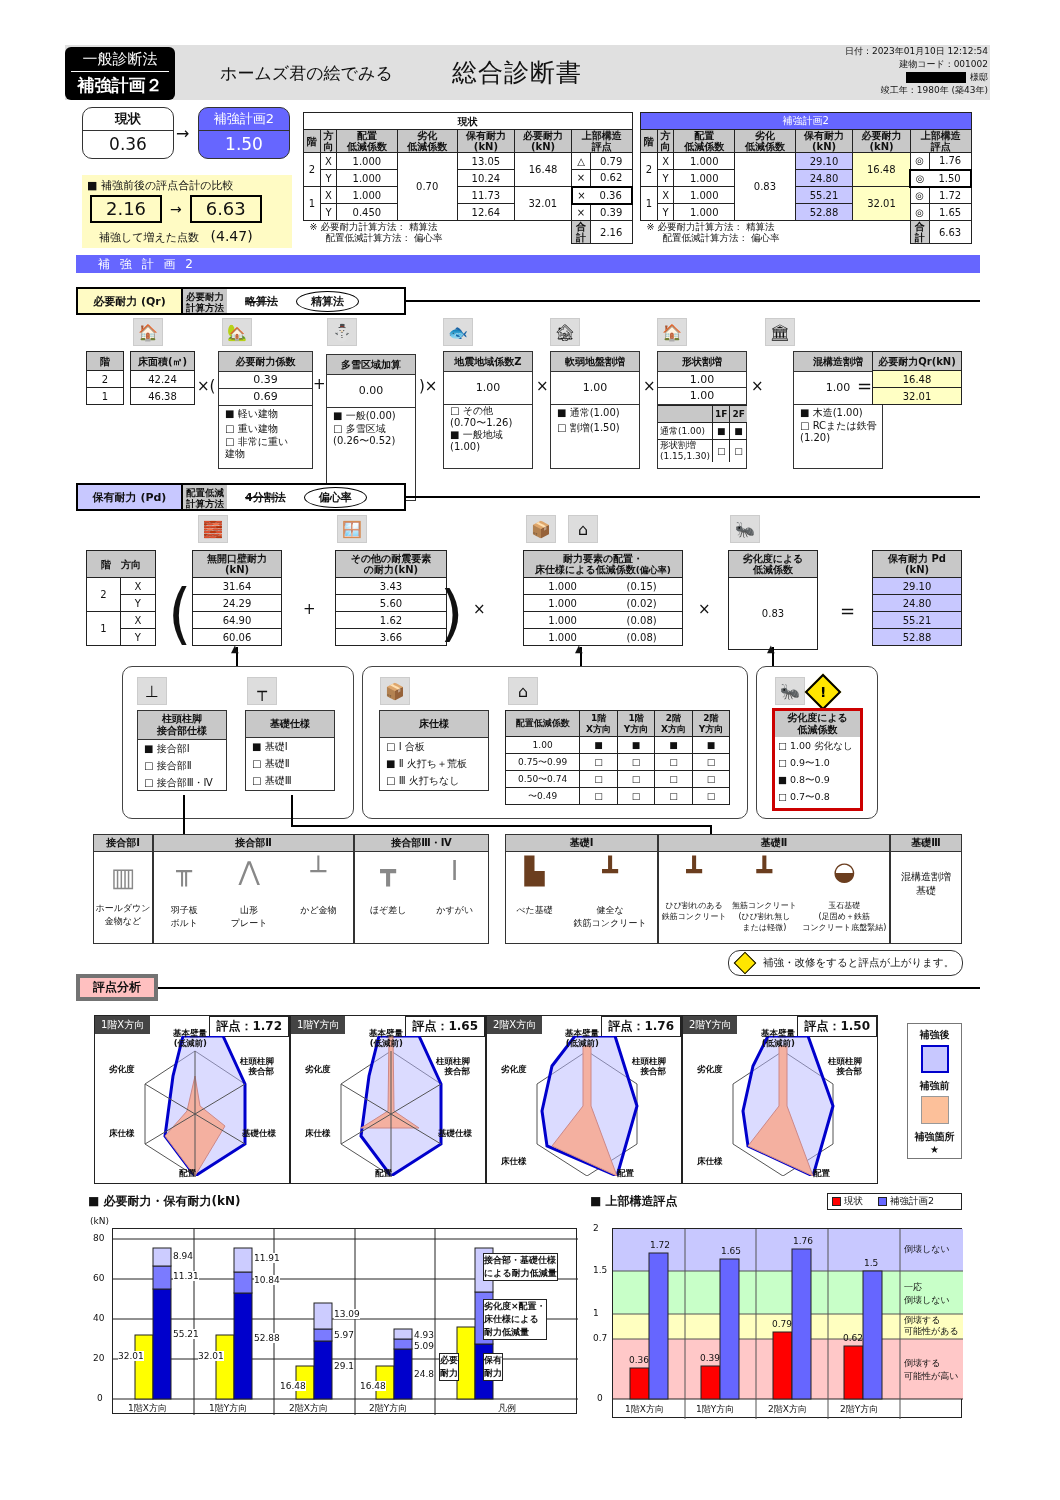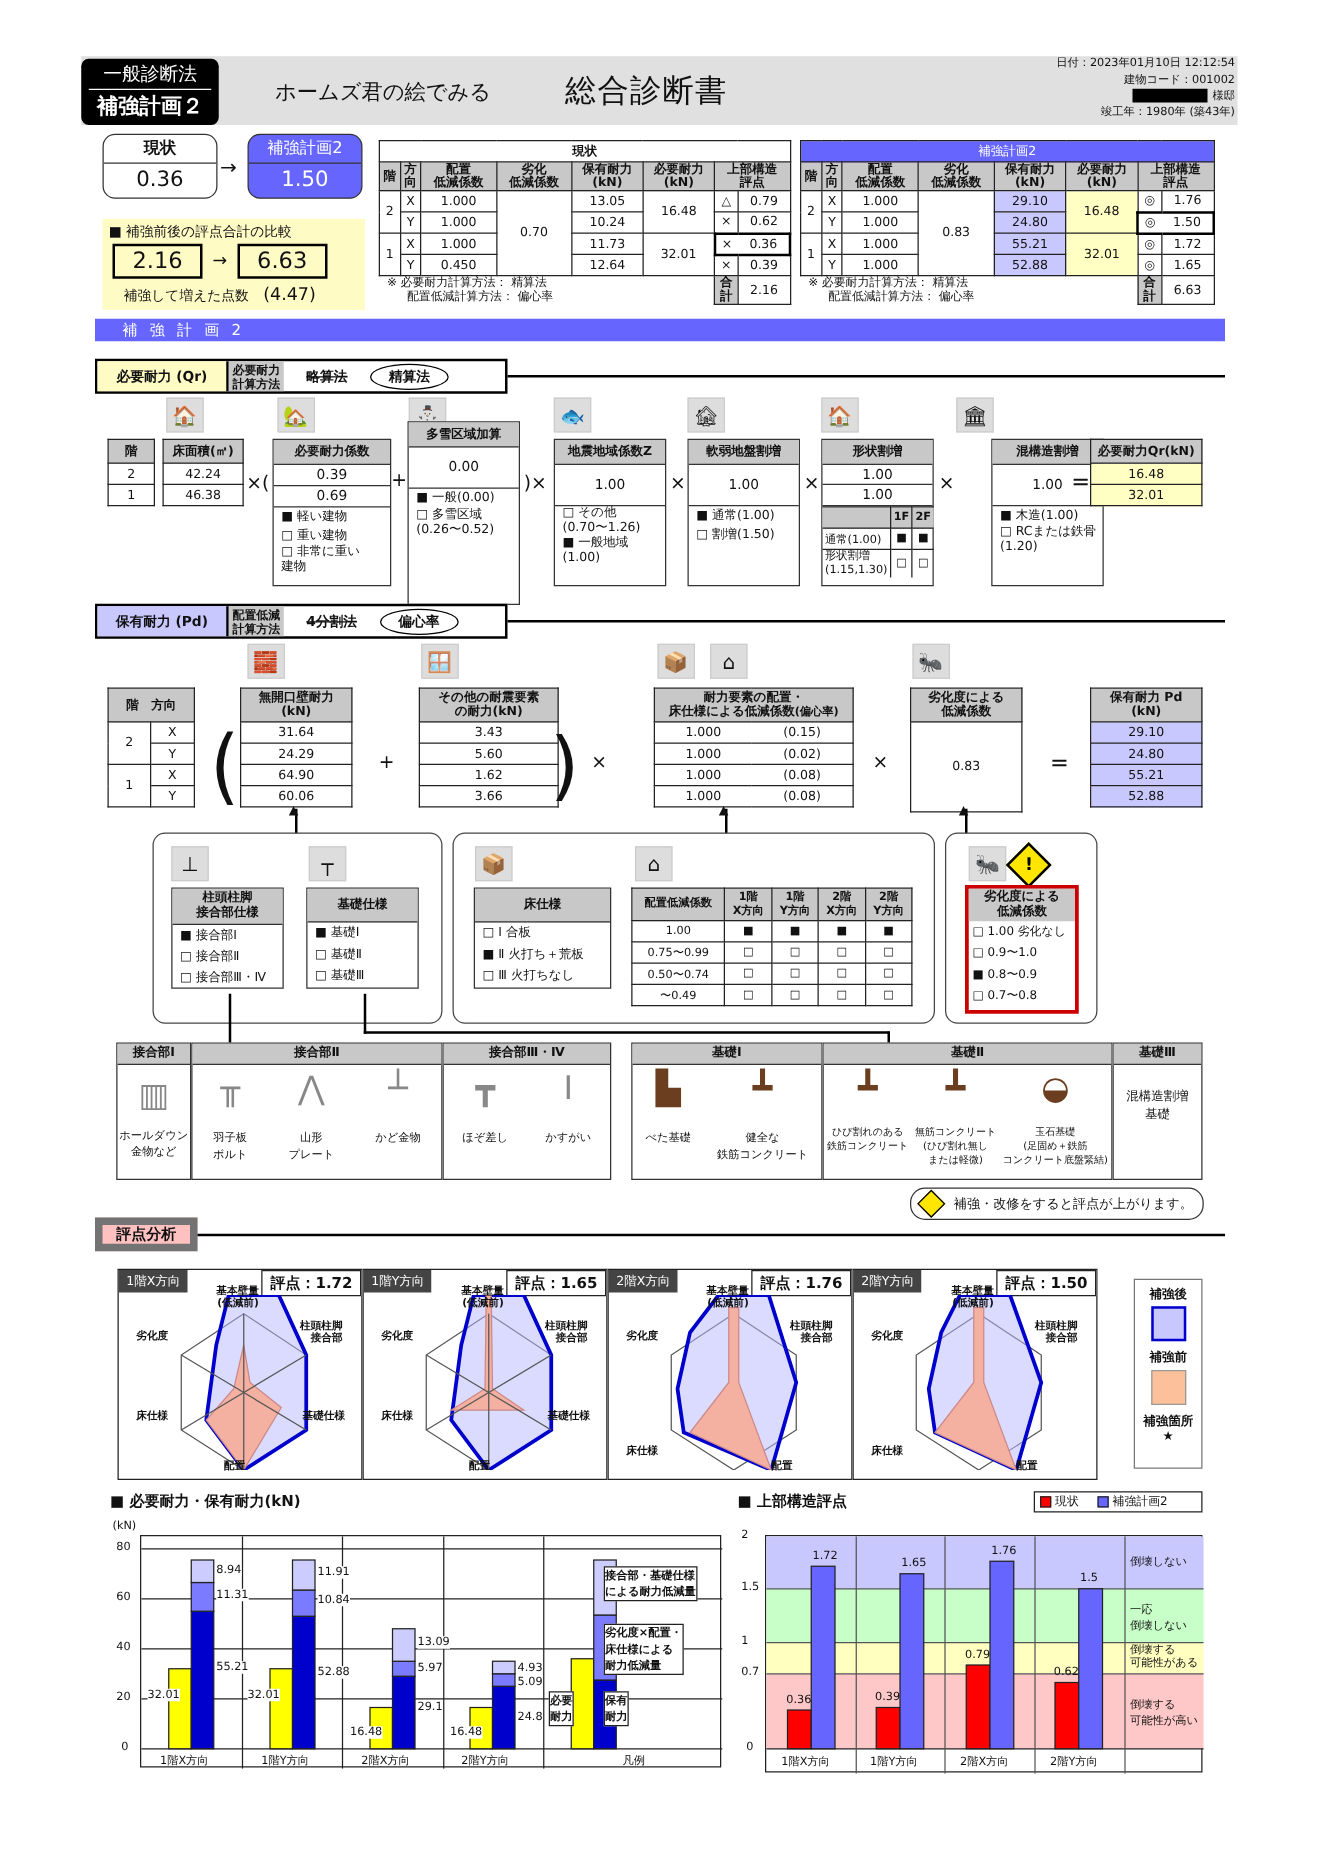--- a/index.html
+++ b/index.html
@@ -246,21 +246,21 @@
 <div class="abs box" style="left:218px;top:351px;width:95px;height:118px">
   <div class="bh" style="line-height:19px">必要耐力係数</div>
   <div style="text-align:center;border-bottom:1px solid #333;line-height:16px">0.39</div>
   <div style="text-align:center;border-bottom:1px solid #333;line-height:16px">0.69</div>
   <div class="ck"><span>■</span> <span>軽い建物</span></div>
   <div class="ck"><span>□</span> <span>重い建物</span></div>
   <div class="ck" style="white-space:pre-line;line-height:12px"><span>□</span> <span>非常に重い
 建物</span></div>
 </div>
 <div class="abs op" style="left:313px;top:375px">+</div>
-<div class="abs box" style="left:326px;top:337px;width:90px;height:147px">
+<div class="abs box" style="left:326px;top:354px;width:90px;height:147px">
   <div class="bh" style="line-height:19px">多雪区域加算</div>
   <div style="text-align:center;border-bottom:1px solid #333;line-height:32px">0.00</div>
   <div class="ck"><span>■</span> <span>一般(0.00)</span></div>
   <div class="ck" style="white-space:pre-line;line-height:12px"><span>□</span> <span>多雪区域
 (0.26〜0.52)</span></div>
 </div>
 <div class="abs op" style="left:419px;top:377px"><span>)</span><span>×</span></div>
 <div class="abs box" style="left:443px;top:351px;width:90px;height:118px">
   <div class="bh" style="line-height:19px">地震地域係数Z</div>
   <div style="text-align:center;border-bottom:1px solid #333;line-height:32px">1.00</div>
@@ -636,21 +636,21 @@
   <div class="ih">基礎Ⅲ</div>
   <div style="text-align:center;white-space:pre-line;font-size:10px;padding-top:18px">混構造割増
 基礎</div>
 </div>
 
 <div class="abs" style="left:728px;top:950px;width:235px;height:26px;border:1px solid #333;border-radius:12px;display:flex;align-items:center;padding-left:34px;font-size:10.5px;background:#fff">
   <span class="abs" style="left:8px;top:4px;width:16px;height:16px;background:#ffe600;border:1.5px solid #000;transform:rotate(45deg)"></span>
   <span>補強・改修をすると評点が上がります。</span>
 </div>
 
-<div class="abs" style="left:76px;top:974px;width:82px;height:27px;border:6px solid #737373;background:#ffc0c0;font-weight:bold;font-size:12px;display:flex;align-items:center;justify-content:center">評点分析</div>
+<div class="abs" style="left:76px;top:974px;width:82px;height:27px;border:4px solid #737373;background:#ffc0c0;font-weight:bold;font-size:12px;display:flex;align-items:center;justify-content:center">評点分析</div>
 <div class="abs hline" style="left:158px;top:987px;width:822px"></div>
 
 <div class="abs radar" style="left:94px;top:1015px;width:196px;height:169px">
   <span class="rt">1階X方向</span><span class="rs">評点：1.72</span>
   <svg class="abs" style="left:40px;top:20px" width="120" height="140" viewBox="0 0 120 140">
     <polygon points="60,15 110,48 110,108 60,140 10,108 10,48" fill="none" stroke="#555"></polygon>
     <polygon points="48,0 88,0 110,48 110,108 60,140 30,100 38,40" fill="#b8b8ff" fill-opacity="0.5" stroke="#0000cc" stroke-width="3"></polygon>
     <polygon points="60,40 65,70 90,90 60,140 30,100 52,75" fill="#f4b0a0" stroke="#c88" stroke-width="1"></polygon>
     <line x1="60" y1="78" x2="60" y2="15" stroke="#555"></line>
       <line x1="60" y1="78" x2="110" y2="48" stroke="#555"></line>
@@ -713,21 +713,21 @@
     <polygon points="56,10 64,10 64,70 90,140 25,110 56,70" fill="#f4b0a0" stroke="#c88"></polygon>
   </svg>
   <div class="abs ax" style="left:78px;top:12px;white-space:pre-line">基本壁量
 (低減前)</div>
   <div class="abs ax" style="left:145px;top:40px;white-space:pre-line">柱頭柱脚
 接合部</div>
   <div class="abs ax" style="left:130px;top:152px">配置</div>
   <div class="abs ax" style="left:14px;top:140px">床仕様</div>
   <div class="abs ax" style="left:14px;top:48px">劣化度</div>
 </div>
-<div class="abs" style="left:907px;top:1023px;width:55px;height:152px;border:1px solid #777;text-align:center;font-size:10px;font-weight:bold">
+<div class="abs" style="left:907px;top:1023px;width:55px;height:136px;border:1px solid #777;text-align:center;font-size:10px;font-weight:bold">
   <div style="margin-top:4px">補強後</div>
   <div style="width:28px;height:28px;margin:3px auto;border:2px solid #0000cc;background:#c8c8ff"></div>
   <div style="margin-top:6px">補強前</div>
   <div style="width:28px;height:28px;margin:3px auto;border:1px solid #999;background:#fcc09a"></div>
   <div style="margin-top:6px">補強箇所</div>
   <div>★</div>
 </div>
 
 <div class="abs" style="left:88px;top:1193px;font-size:12px;font-weight:bold">■ 必要耐力・保有耐力(kN)</div>
 <div class="abs" style="left:90px;top:1216px;font-size:9px">(kN)</div>

